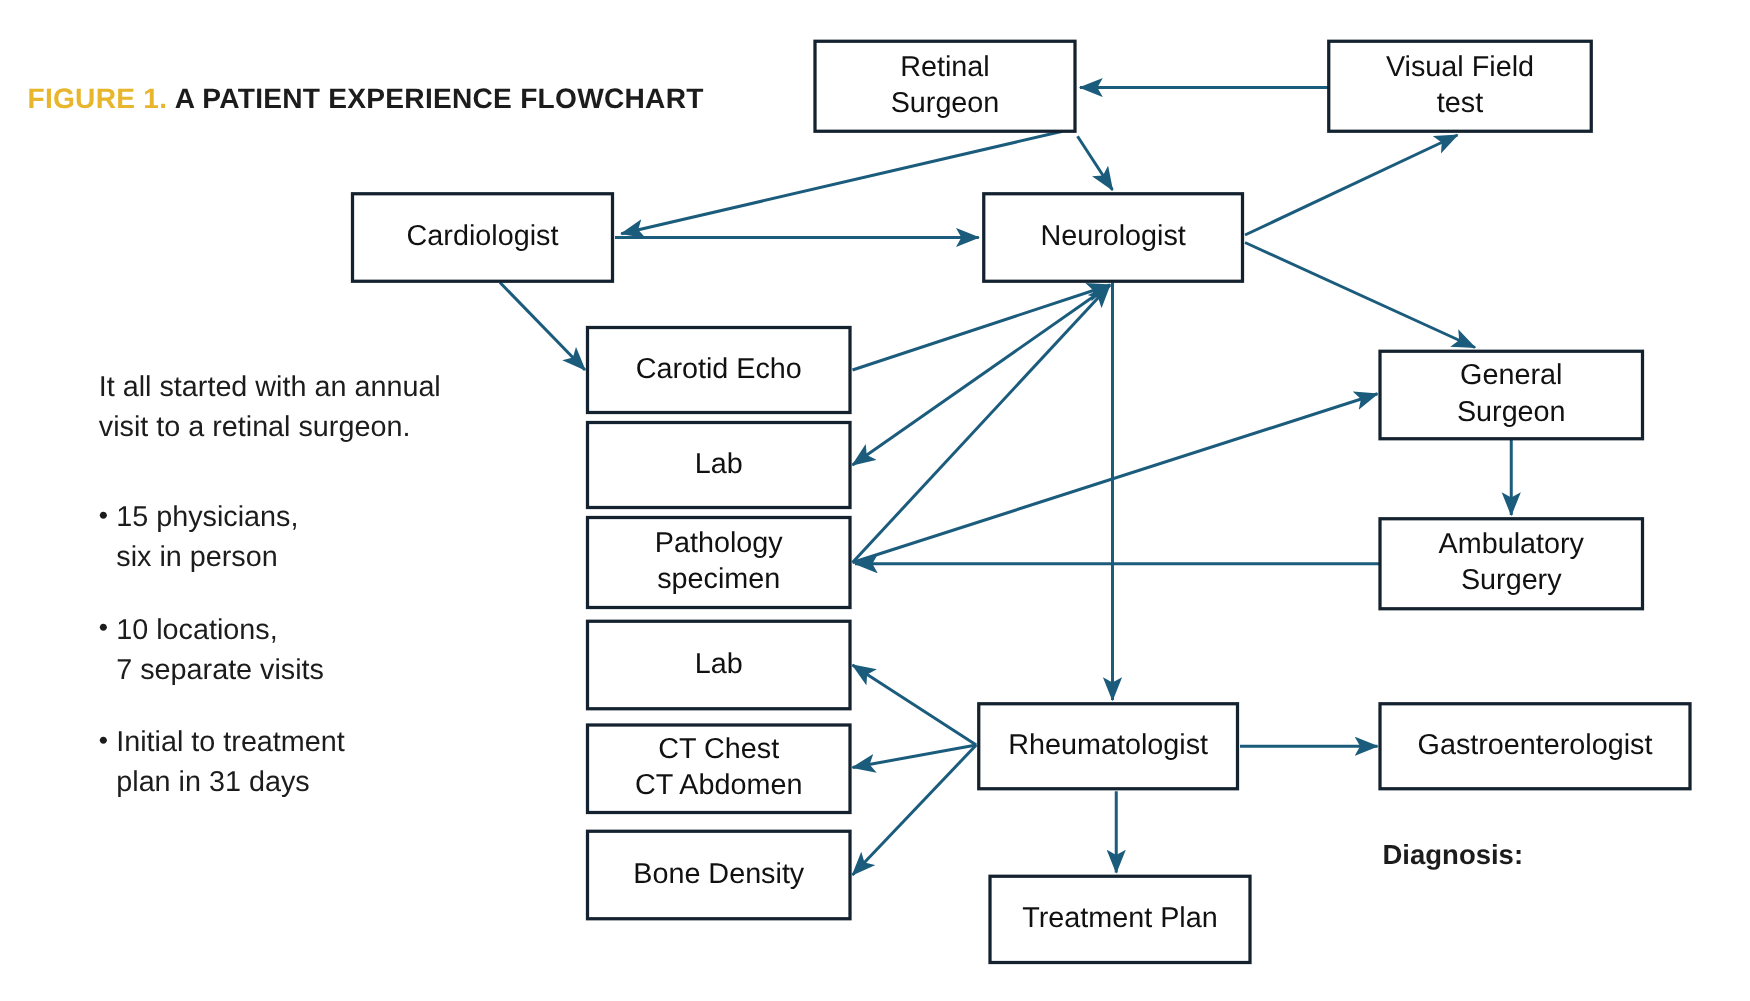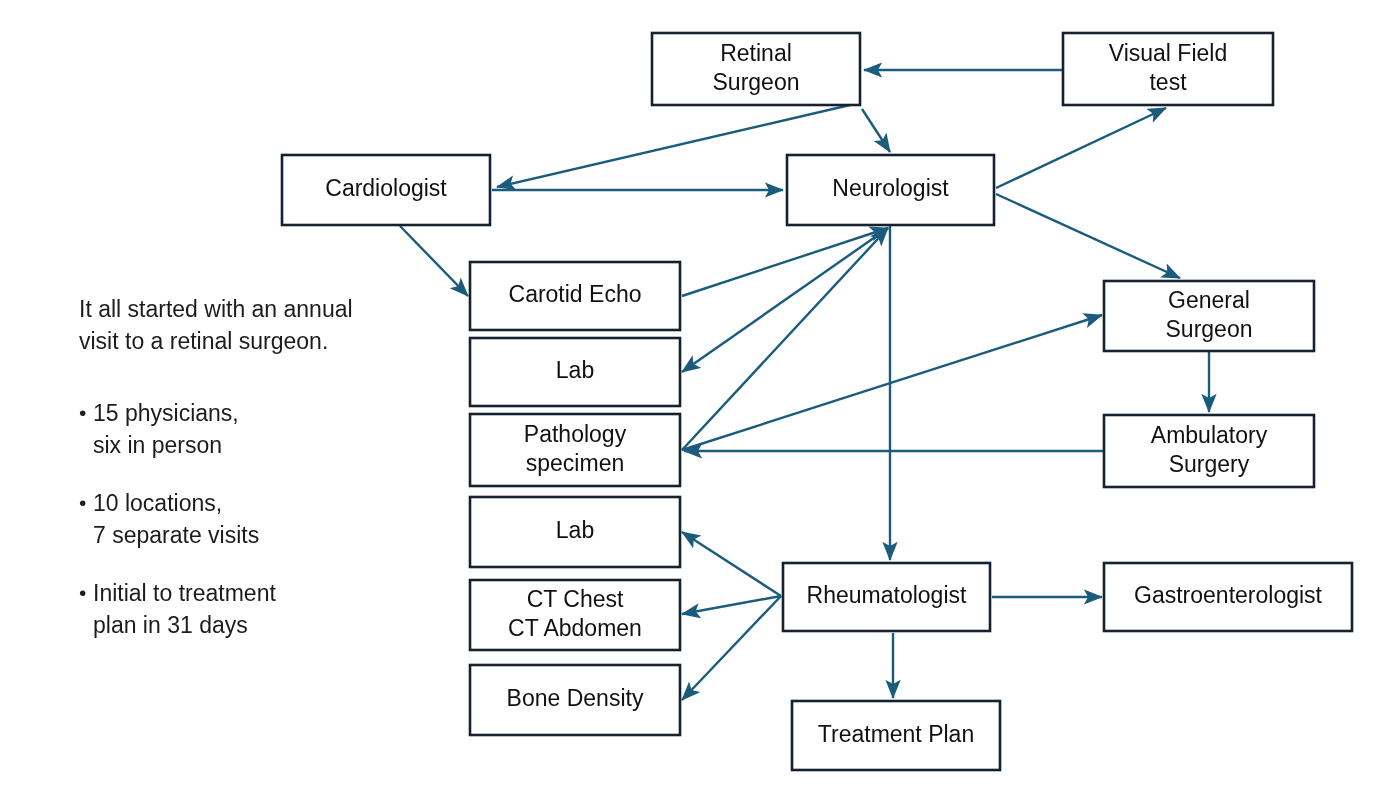--- a/index.html
+++ b/index.html
@@ -90,20 +90,23 @@
     stroke: #1b5c7d;
     stroke-width: 2.4;
     fill: none;
   }
 </style>
 </head>
 <body>
 
 <div id="page">
 
+  <div id="figure-title">
+    <span class="fig-label">FIGURE 1.</span><span class="fig-text">A PATIENT EXPERIENCE FLOWCHART</span>
+  </div>
 
   <div id="left-column">
     <p id="intro-paragraph">It all started with an annual visit to a retinal surgeon.</p>
 
     <div class="bullet-row">
       <span class="bullet-dot">•</span>
       <span class="bullet-text">15 physicians,
 six in person</span>
     </div>
     <div class="bullet-row">
@@ -112,20 +115,21 @@
 7 separate visits</span>
     </div>
     <div class="bullet-row">
       <span class="bullet-dot">•</span>
       <span class="bullet-text">Initial to treatment
 plan in 31 days</span>
     </div>
   </div>
 
   <div id="diagnosis-block">
+    <div id="diagnosis-heading">Diagnosis:</div>
   </div>
 
   <svg id="flow-svg" viewBox="0 0 1400 801">
     <defs>
       <marker id="arrowhead" markerWidth="9" markerHeight="9" refX="7.6" refY="3.2" orient="auto" markerUnits="strokeWidth">
         <path d="M 0 0 L 8 3.2 L 0 6.4 L 1.8 3.2 z" fill="#1b5c7d"></path>
       </marker>
     </defs>
     <g id="edge-layer">
         <path d="M 850 105 L 497 187" class="edge" stroke="#1b5c7d" marker-end="url(#arrowhead)"></path>

